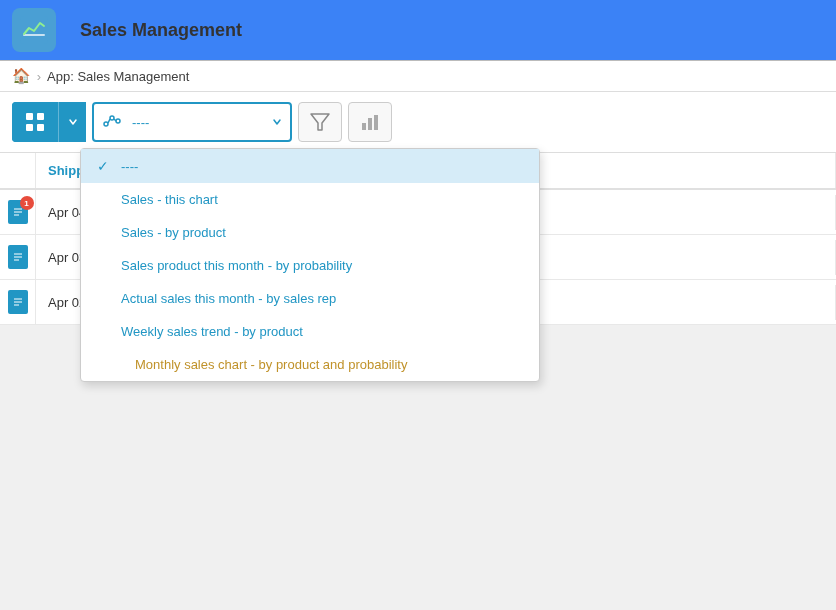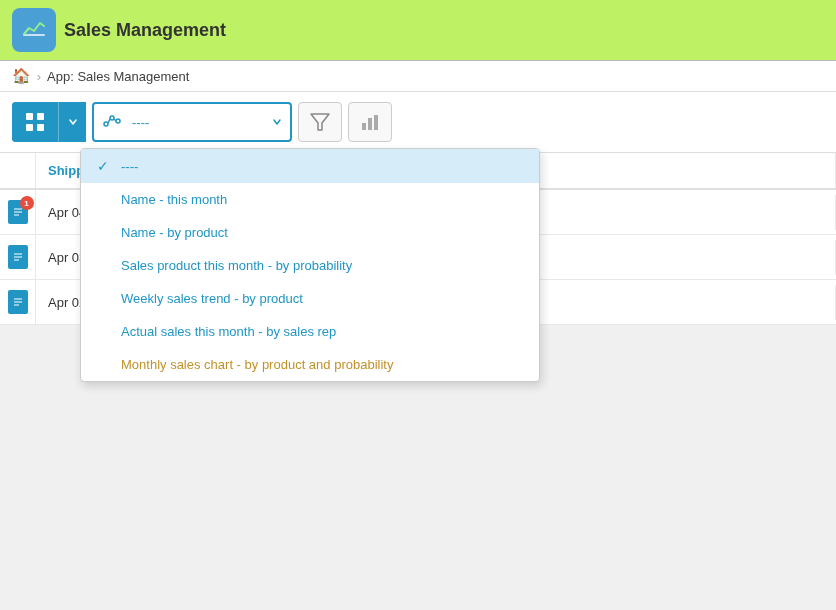--- a/index.html
+++ b/index.html
@@ -2,23 +2,23 @@
 <html><head>
   <meta charset="utf-8">
   <style>
     * { box-sizing: border-box; margin: 0; padding: 0; }
     body { font-family: Arial, sans-serif; font-size: 13px; background: #f0f0f0; width: 836px; height: 610px; overflow: hidden; }
 
     
     .header {
       display: flex;
       align-items: center;
-      background: #bef264;
+      background: #3b82f6;
       padding: 8px 12px;
-      gap: 8px;
+      gap: 24px;
       border-bottom: 1px solid #bbb;
     }
     .header-icon {
       width: 44px; height: 44px;
       background: #4a9fd4;
       border-radius: 8px;
       display: flex; align-items: center; justify-content: center;
     }
     .header-icon svg { width: 28px; height: 28px; }
     .header-title {
@@ -136,21 +136,21 @@
       align-items: center;
       padding: 9px 16px;
       cursor: pointer;
       font-size: 13px;
       gap: 8px;
     }
     .dropdown-item.selected { background: #d6ecf8; }
     .dropdown-item .check { color: #2196c4; font-size: 14px; min-width: 16px; }
     .dropdown-item .item-text { }
     .item-text.blue { color: #2196c4; }
-    .item-text.brown { color: #c0922a; }
+    .item-text.brown { color: #c0922a; margin-left: 14px; }
 
     
     .content {
       background: #fff;
       position: relative;
     }
 
     
     .table-header {
       display: flex;
@@ -282,37 +282,37 @@
     </svg>
   </div>
 
   <div class="dropdown-menu">
     <div class="dropdown-item selected">
       <span class="check">✓</span>
       <span class="item-text blue">----</span>
     </div>
     <div class="dropdown-item">
       <span class="check"></span>
-      <span class="item-text blue">Name - this month</span>
-    </div>
-    <div class="dropdown-item">
-      <span class="check"></span>
-      <span class="item-text blue">Name - by product</span>
+      <span class="item-text blue">Sales - this chart</span>
+    </div>
+    <div class="dropdown-item">
+      <span class="check"></span>
+      <span class="item-text blue">Sales - by product</span>
     </div>
     <div class="dropdown-item">
       <span class="check"></span>
       <span class="item-text blue">Sales product this month - by probability</span>
     </div>
     <div class="dropdown-item">
       <span class="check"></span>
+      <span class="item-text blue">Actual sales this month - by sales rep</span>
+    </div>
+    <div class="dropdown-item">
+      <span class="check"></span>
       <span class="item-text blue">Weekly sales trend - by product</span>
-    </div>
-    <div class="dropdown-item">
-      <span class="check"></span>
-      <span class="item-text blue">Actual sales this month - by sales rep</span>
     </div>
     <div class="dropdown-item">
       <span class="check"></span>
       <span class="item-text brown">Monthly sales chart - by product and probability</span>
     </div>
   </div>
 </div>
 
 <div class="content">
 

